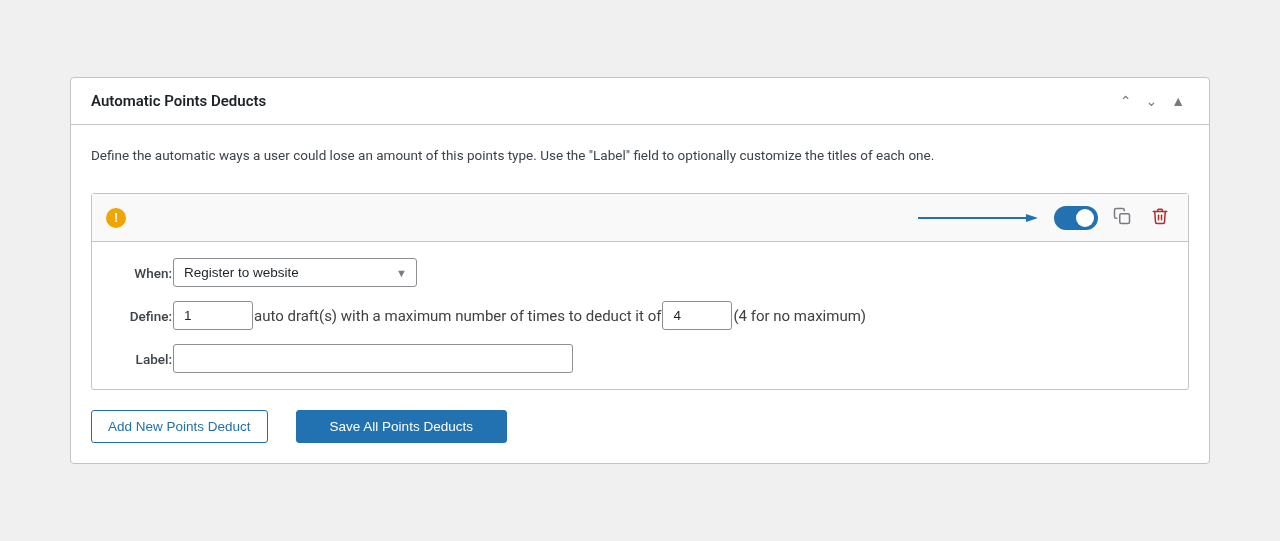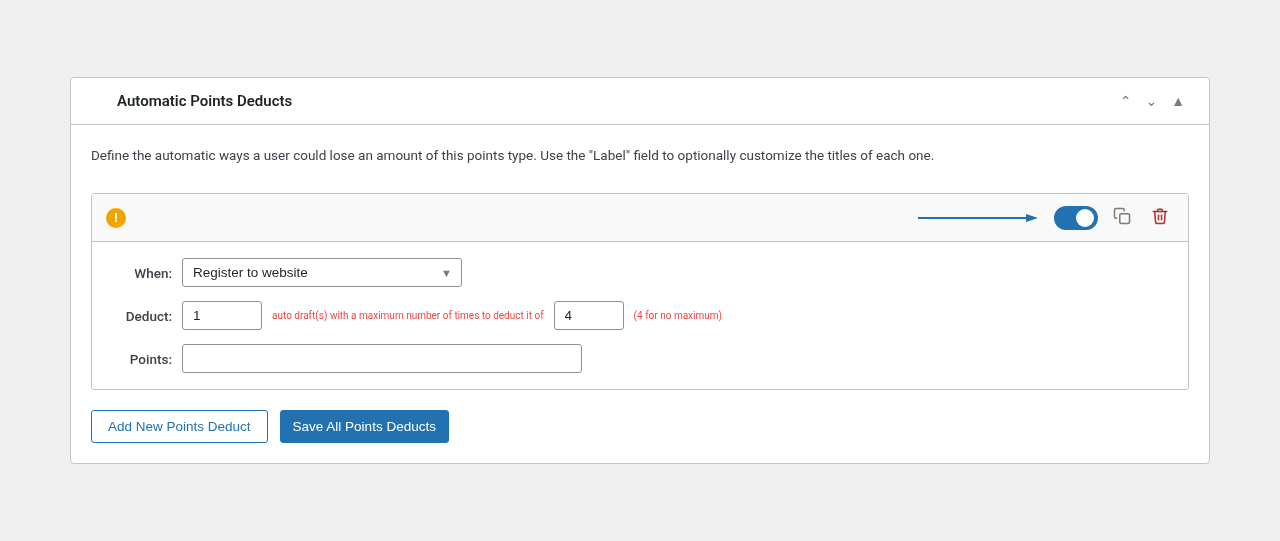--- a/index.html
+++ b/index.html
@@ -28,21 +28,20 @@
       align-items: center;
       justify-content: space-between;
       padding: 14px 20px;
       border-bottom: 1px solid #c3c4c7;
     }
 
     .panel-title {
       font-size: 15px;
       font-weight: 600;
       color: #1d2327;
-      margin-left: 26px;
     }
 
     .panel-header-controls {
       display: flex;
       gap: 6px;
       align-items: center;
     }
 
     .header-btn {
       background: none;
@@ -157,21 +156,21 @@
     .delete-btn { color: #b32d2e; }
 
     .deduct-row-body {
       padding: 16px 20px;
     }
 
     .field-row {
       display: flex;
       align-items: center;
       margin-bottom: 14px;
-      gap: 10px;
+      gap: 1px;
     }
 
     .field-row:last-child {
       margin-bottom: 0;
     }
 
     .field-label {
       font-size: 13.5px;
       color: #3c434a;
       min-width: 60px;
@@ -182,21 +181,21 @@
     .when-select {
       border: 1px solid #8c8f94;
       border-radius: 3px;
       padding: 6px 10px;
       font-size: 13.5px;
       color: #1d2327;
       background: #fff;
       appearance: none;
       -webkit-appearance: none;
       cursor: pointer;
-      width: 280px;
+      width: 244px;
       background-image: none;
     }
 
     .select-wrapper {
       position: relative;
       display: inline-block;
     }
 
     .select-wrapper::after {
       content: "▼";
@@ -212,22 +211,22 @@
     .deduct-input {
       border: 1px solid #8c8f94;
       border-radius: 3px;
       padding: 6px 10px;
       font-size: 13.5px;
       color: #1d2327;
       width: 80px;
     }
 
     .deduct-desc {
-      font-size: 10px;
-      color: #ef4444;
+      font-size: 15px;
+      color: #404040;
     }
 
     .max-input {
       border: 1px solid #8c8f94;
       border-radius: 3px;
       padding: 6px 10px;
       font-size: 13.5px;
       color: #1d2327;
       width: 70px;
     }
@@ -236,41 +235,41 @@
       border: 1px solid #8c8f94;
       border-radius: 3px;
       padding: 6px 10px;
       font-size: 13.5px;
       color: #1d2327;
       width: 400px;
     }
 
     .actions-row {
       display: flex;
-      gap: 12px;
+      gap: 28px;
       align-items: center;
     }
 
     .btn-outline {
       background: #fff;
       border: 1px solid #2271b1;
       color: #2271b1;
       border-radius: 3px;
       padding: 8px 16px;
       font-size: 13.5px;
       cursor: pointer;
       font-weight: 500;
     }
 
     .btn-primary {
       background: #2271b1;
       border: 1px solid #2271b1;
       color: #fff;
       border-radius: 3px;
-      padding: 8px 12px;
+      padding: 8px 33px;
       font-size: 13.5px;
       cursor: pointer;
       font-weight: 500;
     }
   </style>
 </head>
 <body>
 
 <div class="panel">
   <div class="panel-header">
@@ -326,29 +325,29 @@
               <option>Register to website</option>
               <option>Login to website</option>
               <option>Purchase product</option>
               <option>Write a comment</option>
               <option>Write a post</option>
             </select>
           </div>
         </div>
 
         <div class="field-row">
-          <span class="field-label">Deduct:</span>
+          <span class="field-label">Define:</span>
           <input type="text" class="deduct-input" value="1" style="">
           <span class="deduct-desc">auto draft(s) with a maximum number of times to deduct it of</span>
           <input type="text" class="max-input" value="4" style="">
           <span class="deduct-desc">(4 for no maximum)</span>
         </div>
 
         <div class="field-row">
-          <span class="field-label">Points:</span>
+          <span class="field-label">Label:</span>
           <input type="text" class="label-input" value="" style="">
         </div>
       </div>
     </div>
 
     <div class="actions-row">
       <button class="btn-outline">Add New Points Deduct</button>
       <button class="btn-primary">Save All Points Deducts</button>
     </div>
   </div>

